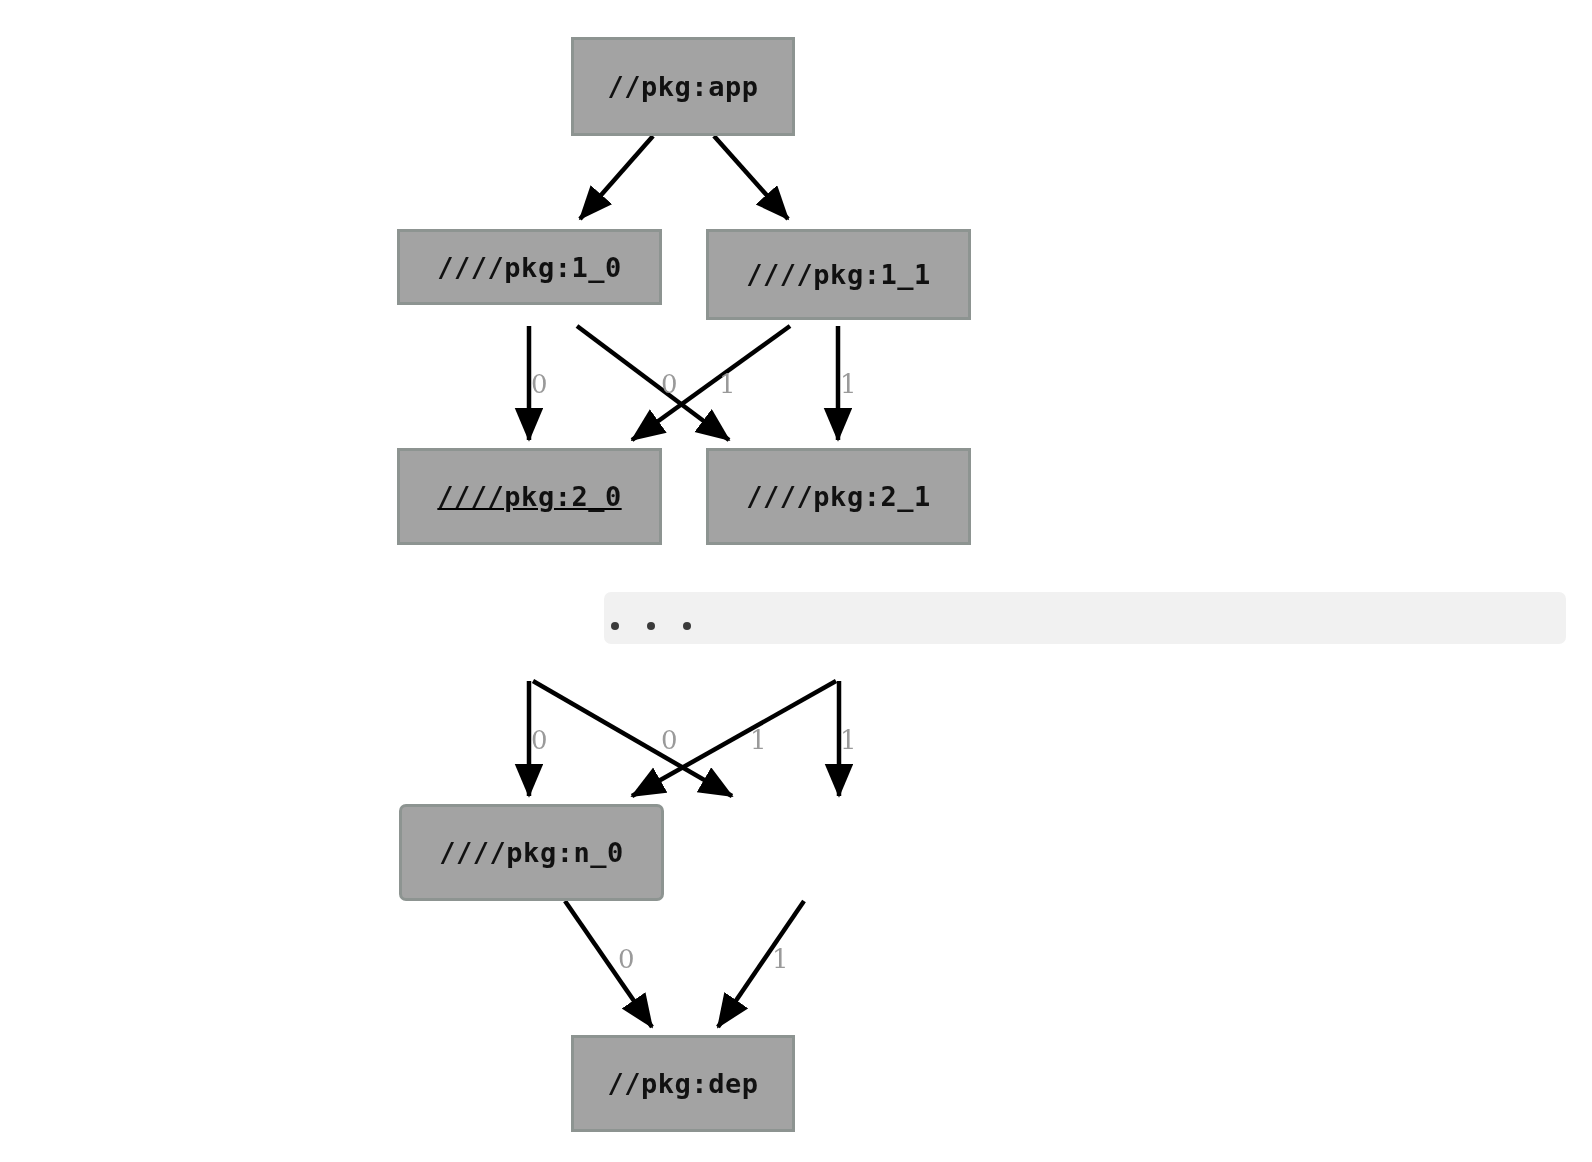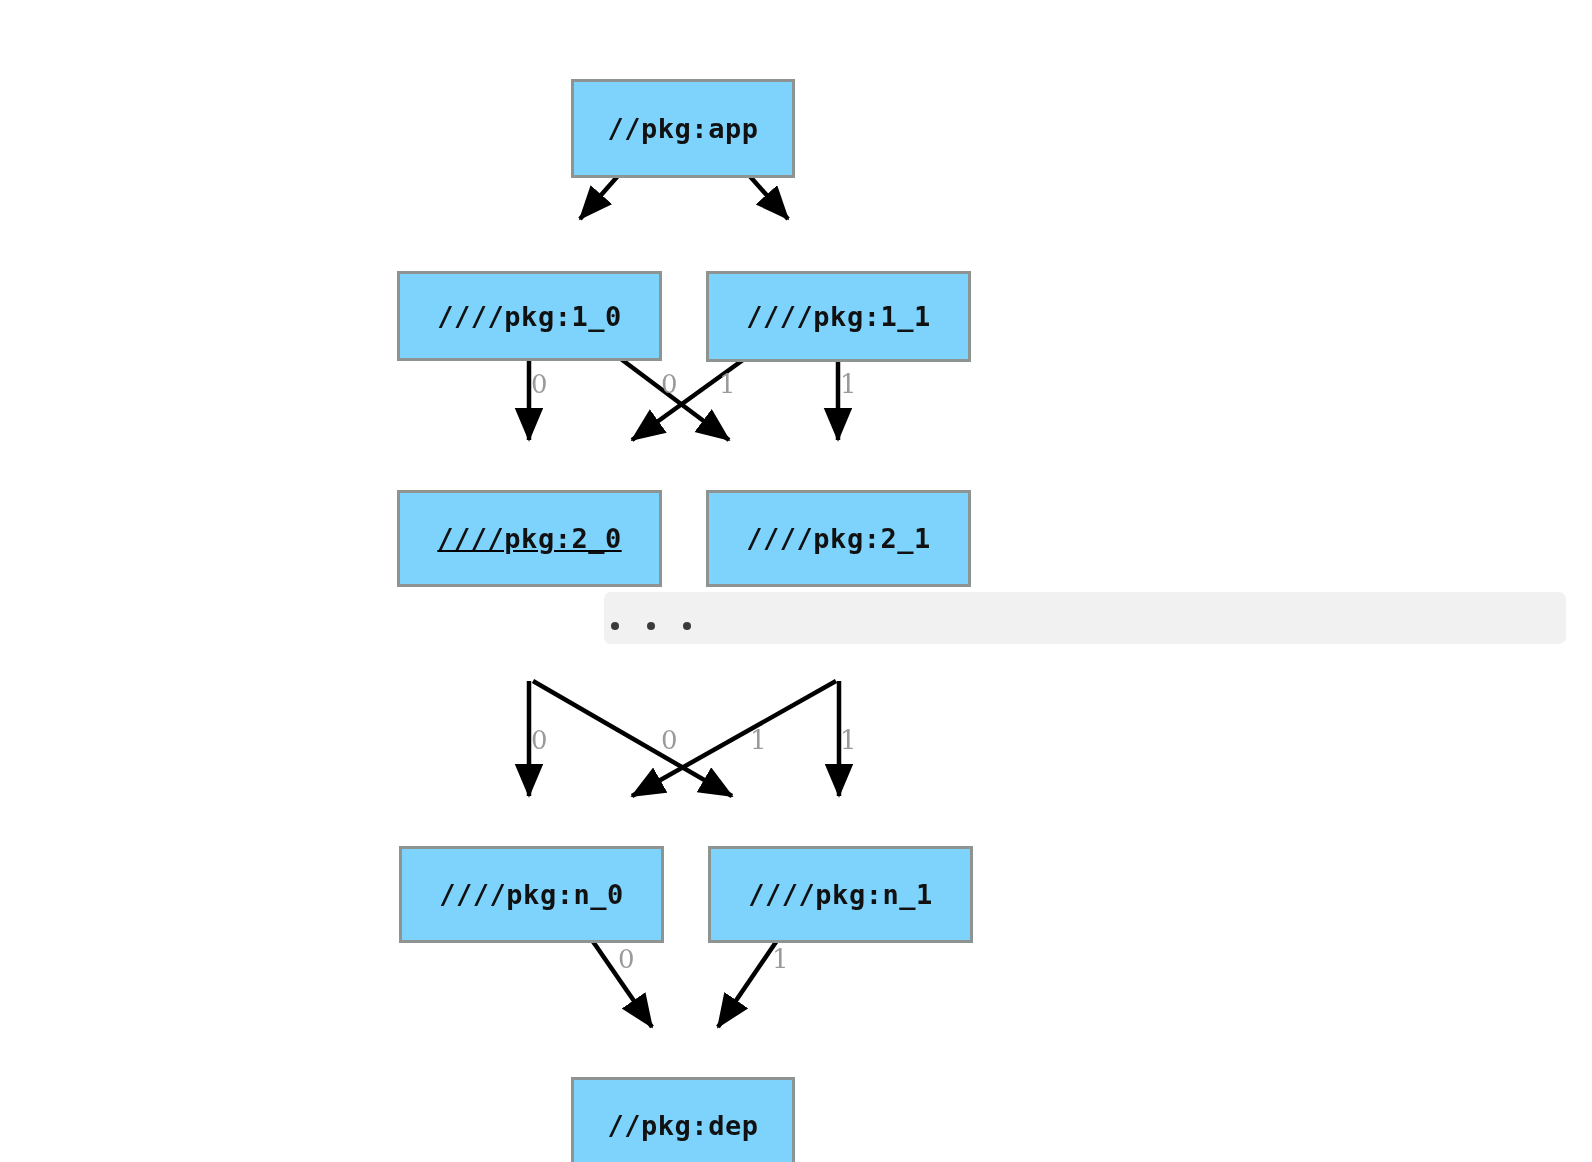--- a/index.html
+++ b/index.html
@@ -21,27 +21,26 @@
   #graph-svg {
     position: absolute;
     top: 0;
     left: 0;
     width: 1592px;
     height: 1162px;
   }
   .node-box {
     position: absolute;
     box-sizing: border-box;
-    background: #7dd3fc;
+    background: #a3a3a3;
     border: 3px solid #8d9491;
     display: flex;
     align-items: center;
     justify-content: center;
     z-index: 3;
-    margin-top: 42px;
   }
   .node-label {
     font-family: "DejaVu Sans Mono", "Liberation Mono", monospace;
     font-size: 27px;
     font-weight: 700;
     color: #111111;
     letter-spacing: 0.5px;
     white-space: nowrap;
     line-height: 1;
   }
@@ -109,43 +108,40 @@
 
     <line x1="565" y1="901" x2="652" y2="1027" stroke="#000000" stroke-width="4.5" marker-end="url(#arrowhead)"></line>
 
     <line x1="804" y1="901" x2="718" y2="1027" stroke="#000000" stroke-width="4.5" marker-end="url(#arrowhead)"></line>
   </svg>
 
   <div class="node-box" style="left:571px; top:37px; width:224px; height:99px;">
     <span class="node-label">//pkg:app</span>
   </div>
 
-  <div class="node-box" style="left:397px; top:229px; width:265px; height:90px;">
+  <div class="node-box" style="left:397px; top:229px; width:265px; height:76px;">
     <span class="node-label">////pkg:1_0</span>
   </div>
 
   <div class="node-box" style="left:706px; top:229px; width:265px; height:91px;">
     <span class="node-label">////pkg:1_1</span>
   </div>
 
   <div class="node-box" style="left:397px; top:448px; width:265px; height:97px;text-decoration:underline;">
     <span class="node-label">////pkg:2_0</span>
   </div>
 
   <div class="node-box" style="left:706px; top:448px; width:265px; height:97px;text-align:center;">
     <span class="node-label">////pkg:2_1</span>
   </div>
 
-  <div class="node-box" style="left:399px; top:804px; width:265px; height:97px;">
+  <div class="node-box" style="left:399px; top:804px; width:265px; height:97px;border-radius:7px;">
     <span class="node-label">////pkg:n_0</span>
   </div>
 
-  <div class="node-box" style="left:708px; top:804px; width:265px; height:97px;">
-    <span class="node-label">////pkg:n_1</span>
-  </div>
 
   <div class="node-box" style="left:571px; top:1035px; width:224px; height:97px;">
     <span class="node-label">//pkg:dep</span>
   </div>
 
   <div class="ellipsis-band" style="left:604px; top:592px; width:962px; height:52px;"></div>
   <div class="ellipsis-dots" style="left:611px; top:622px;">
     <span class="ellipsis-dot"></span>
     <span class="ellipsis-dot"></span>
     <span class="ellipsis-dot"></span>

